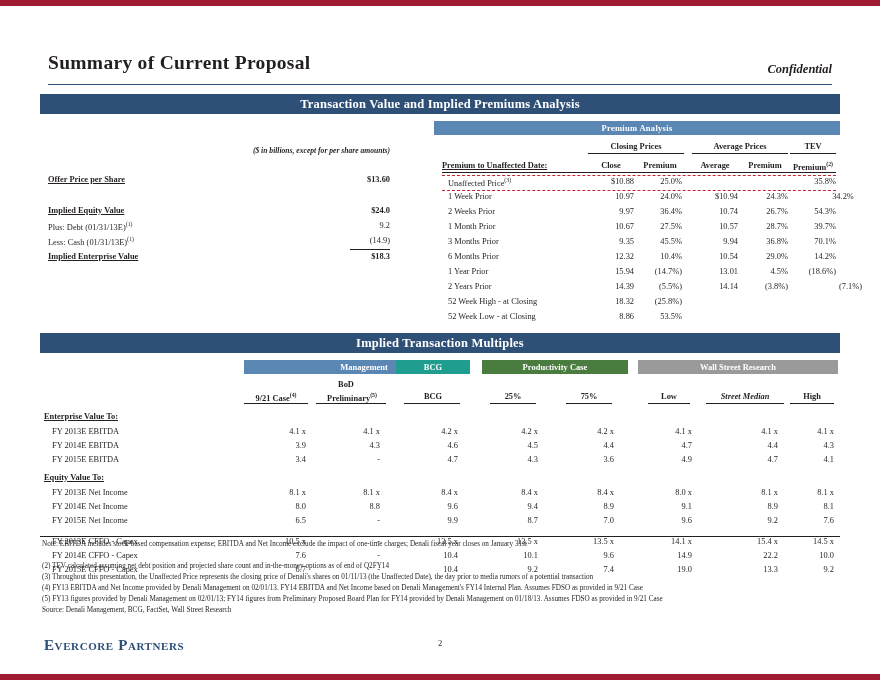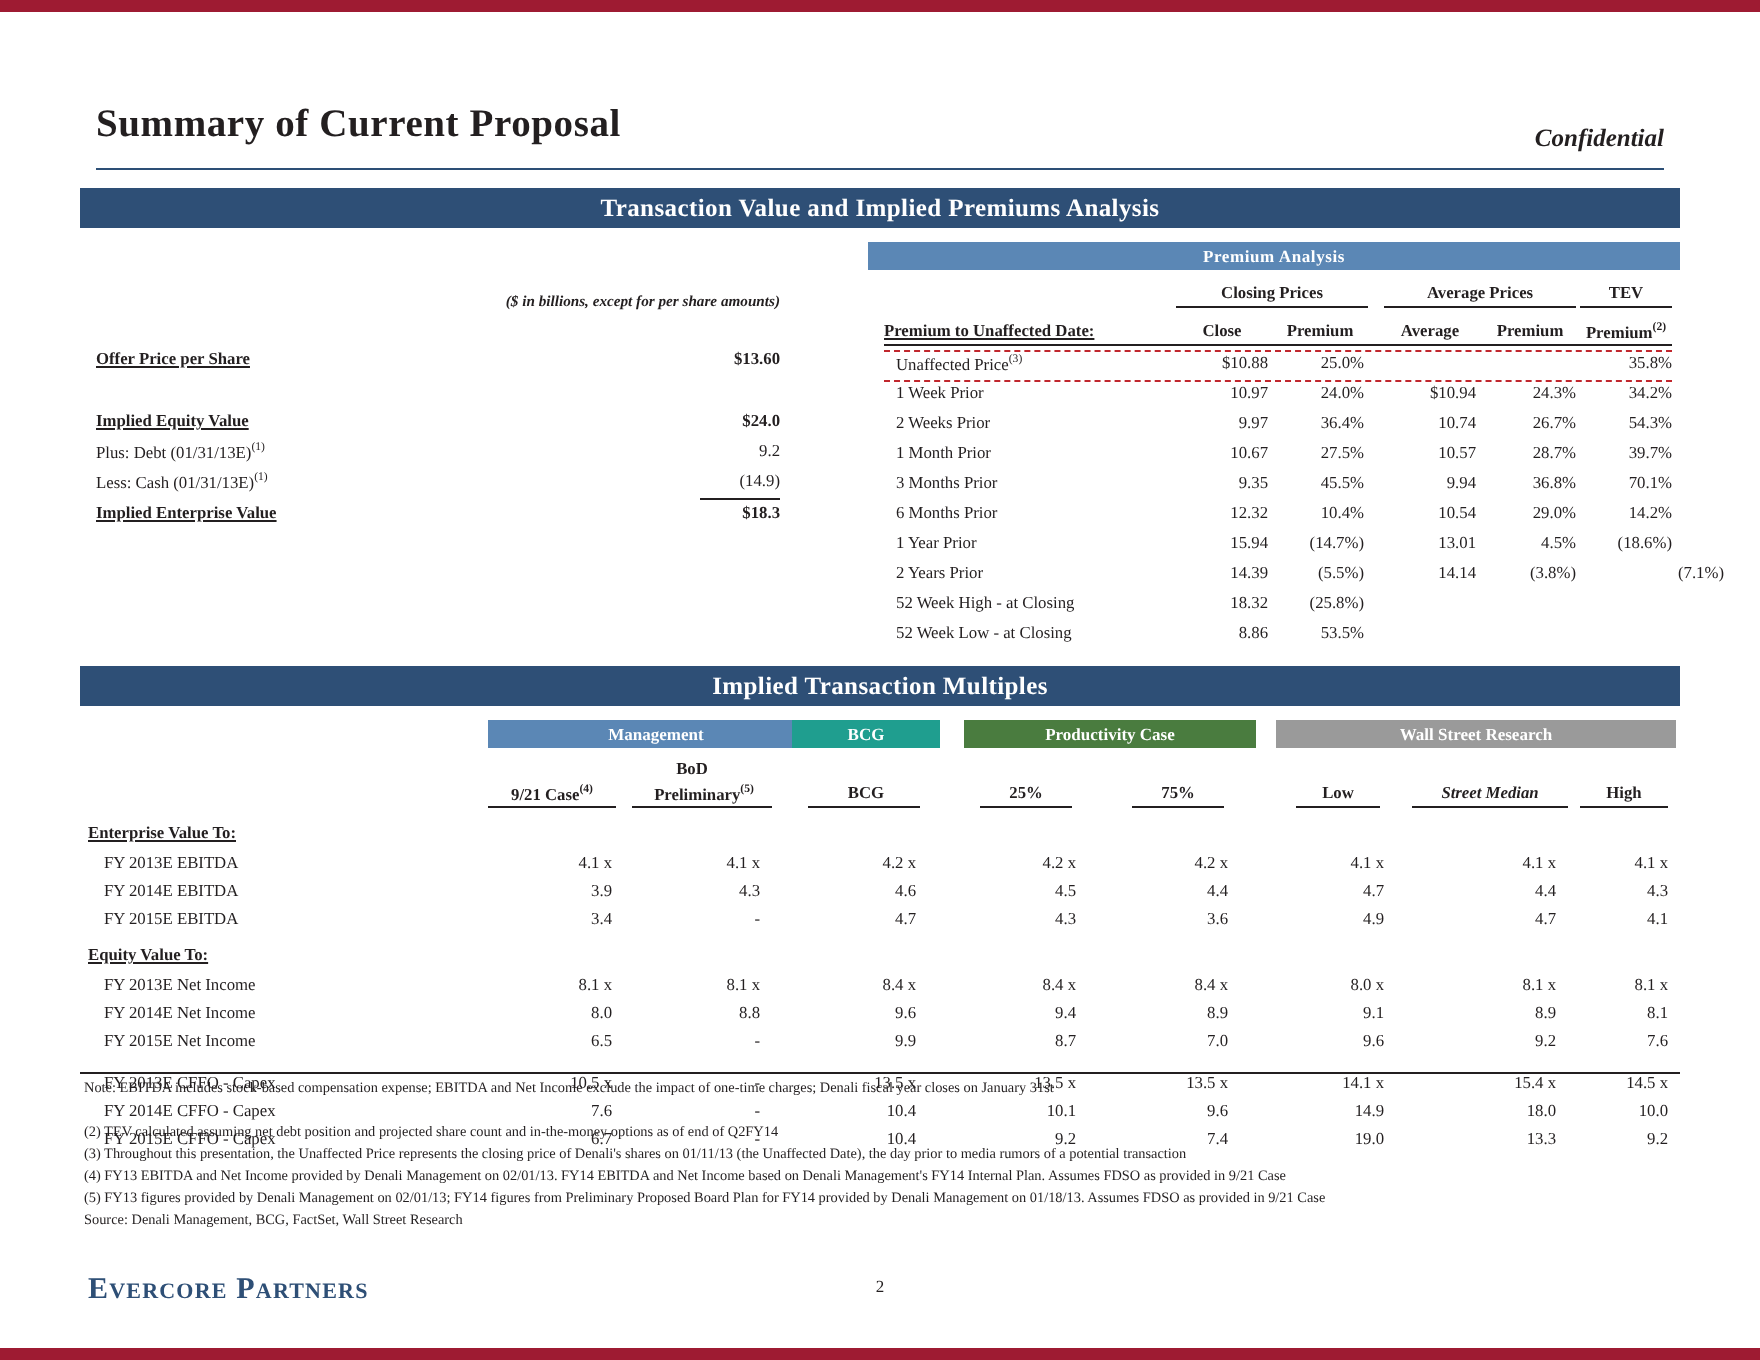--- a/index.html
+++ b/index.html
@@ -124,21 +124,21 @@
   <div class="val" style="left:688px;top:177px;width:50px;"></div>
   <div class="val" style="left:740px;top:177px;width:48px;"></div>
   <div class="val" style="left:790px;top:177px;width:46px;">35.8%</div>
   <div class="dline" style="left:442px;top:190px;width:394px;"></div>
 
   <div class="lbl" style="left:448px;top:192px;">1 Week Prior</div>
   <div class="val" style="left:584px;top:192px;width:50px;">10.97</div>
   <div class="val" style="left:634px;top:192px;width:48px;">24.0%</div>
   <div class="val" style="left:688px;top:192px;width:50px;">$10.94</div>
   <div class="val" style="left:740px;top:192px;width:48px;">24.3%</div>
-  <div class="val" style="left:790px;top:192px;width:46px;">34.2%</div>
+  <div class="val" style="left:820px;top:192px;width:46px;text-align:center;">34.2%</div>
 
   <div class="lbl" style="left:448px;top:207px;">2 Weeks Prior</div>
   <div class="val" style="left:584px;top:207px;width:50px;">9.97</div>
   <div class="val" style="left:634px;top:207px;width:48px;">36.4%</div>
   <div class="val" style="left:688px;top:207px;width:50px;">10.74</div>
   <div class="val" style="left:740px;top:207px;width:48px;">26.7%</div>
   <div class="val" style="left:790px;top:207px;width:46px;">54.3%</div>
 
   <div class="lbl" style="left:448px;top:222px;">1 Month Prior</div>
   <div class="val" style="left:584px;top:222px;width:50px;">10.67</div>
@@ -178,21 +178,21 @@
   <div class="lbl" style="left:448px;top:297px;">52 Week High - at Closing</div>
   <div class="val" style="left:584px;top:297px;width:50px;">18.32</div>
   <div class="val" style="left:634px;top:297px;width:48px;">(25.8%)</div>
 
   <div class="lbl" style="left:448px;top:312px;">52 Week Low - at Closing</div>
   <div class="val" style="left:584px;top:312px;width:50px;">8.86</div>
   <div class="val" style="left:634px;top:312px;width:48px;">53.5%</div>
 
   <div class="bannerbig" style="top:333px;">Implied Transaction Multiples</div>
 
-  <div class="multhdr" style="left:244px;top:360px;width:168px;background:#5b87b5;">Management</div>
+  <div class="multhdr" style="left:244px;top:360px;width:168px;background:#5b87b5;padding-left:36px;">Management</div>
   <div class="multhdr" style="left:396px;top:360px;width:74px;background:#1f9e8f;">BCG</div>
   <div class="multhdr" style="left:482px;top:360px;width:146px;background:#4a7c3f;">Productivity Case</div>
   <div class="multhdr" style="left:638px;top:360px;width:200px;background:#9a9a9a;">Wall Street Research</div>
 
   <div class="colhdr" style="left:306px;top:380px;width:80px;">BoD</div>
 
   <div class="colhdr" style="left:240px;top:392px;width:72px;"><span>9/21 Case</span><span class="sup">(4)</span></div>
   <div class="colhdrline" style="left:244px;top:403px;width:64px;"></div>
   <div class="colhdr" style="left:312px;top:392px;width:80px;"><span>Preliminary</span><span class="sup">(5)</span></div>
   <div class="colhdrline" style="left:316px;top:403px;width:70px;"></div>
@@ -283,21 +283,21 @@
   <div class="val" style="left:708px;top:537px;width:70px;">15.4 x</div>
   <div class="val" style="left:786px;top:537px;width:48px;">14.5 x</div>
 
   <div class="lbl" style="left:52px;top:551px;">FY 2014E CFFO - Capex</div>
   <div class="val" style="left:240px;top:551px;width:66px;">7.6</div>
   <div class="val" style="left:314px;top:551px;width:66px;">-</div>
   <div class="val" style="left:396px;top:551px;width:62px;">10.4</div>
   <div class="val" style="left:482px;top:551px;width:56px;">10.1</div>
   <div class="val" style="left:558px;top:551px;width:56px;">9.6</div>
   <div class="val" style="left:636px;top:551px;width:56px;">14.9</div>
-  <div class="val" style="left:708px;top:551px;width:70px;">18.0</div>
+  <div class="val" style="left:708px;top:551px;width:70px;">22.2</div>
   <div class="val" style="left:786px;top:551px;width:48px;">10.0</div>
 
   <div class="lbl" style="left:52px;top:565px;">FY 2015E CFFO - Capex</div>
   <div class="val" style="left:240px;top:565px;width:66px;">6.7</div>
   <div class="val" style="left:314px;top:565px;width:66px;">-</div>
   <div class="val" style="left:396px;top:565px;width:62px;">10.4</div>
   <div class="val" style="left:482px;top:565px;width:56px;">9.2</div>
   <div class="val" style="left:558px;top:565px;width:56px;">7.4</div>
   <div class="val" style="left:636px;top:565px;width:56px;">19.0</div>
   <div class="val" style="left:708px;top:565px;width:70px;">13.3</div>

